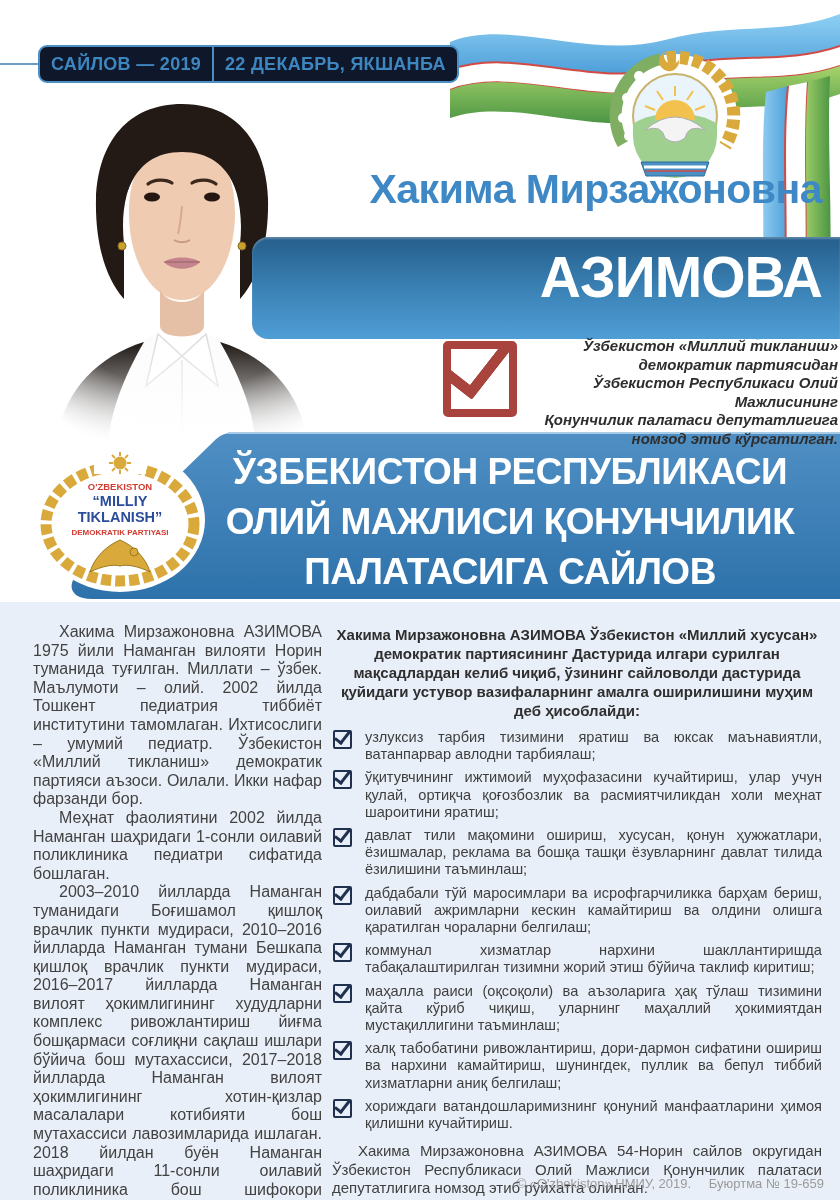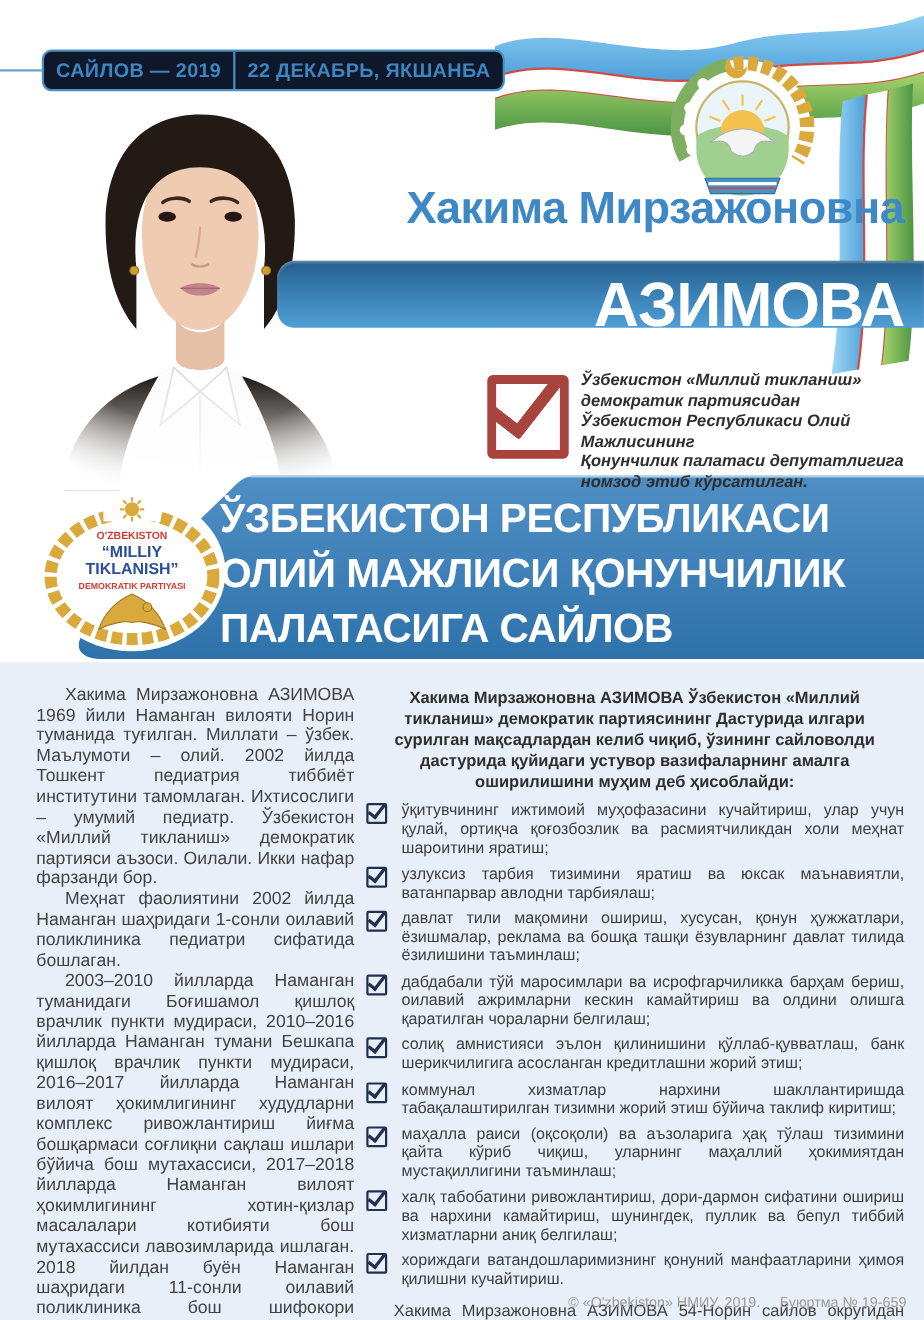--- a/index.html
+++ b/index.html
@@ -9,38 +9,38 @@
   .topline{position:absolute;height:2px;background:#6b9dc6;top:63px;}
   .topline.left{left:0;width:38px;}
   .topline.right{left:328px;width:196px;}
   .badge{position:absolute;left:38px;top:45px;height:34px;display:flex;align-items:center;
          border:2.5px solid #4a90c4;border-radius:9px;background:#0f172a;z-index:6;}
   .badge .cell{font-weight:bold;font-size:18px;color:#3e86c0;padding:0 11px;letter-spacing:.3px;white-space:nowrap;}
   .badge .div{width:2px;background:#4a90c4;align-self:stretch;}
   
   .name-line{position:absolute;top:166px;right:18px;font-size:41px;font-weight:bold;
              color:#3e88c5;letter-spacing:-.5px;z-index:4;white-space:nowrap;}
-  .surname-band{position:absolute;left:252px;right:0;top:237px;height:61px;z-index:3;
+  .surname-band{position:absolute;left:252px;right:0;top:237px;height:102px;z-index:3;
                 border-radius:16px 0 0 16px;
                 background:linear-gradient(180deg,#255e8c 0%,#3c84b8 55%,#4f9ed6 100%);
                 box-shadow:inset 0 2px 2px rgba(255,255,255,.25);}
   .surname-band .txt{position:absolute;right:18px;top:0;line-height:81px;font-size:57px;
                      font-weight:bold;color:#fff;letter-spacing:-1px;}
   
   .redcheck{position:absolute;left:443px;top:341px;width:58px;height:60px;border:8px solid #a8433d;
             border-radius:5px;z-index:4;}
   .redcheck:after{content:"";position:absolute;left:9px;top:-16px;width:24px;height:52px;
                   border-right:11px solid #a8433d;border-bottom:11px solid #a8433d;
                   transform:rotate(38deg);border-radius:3px;}
   .nomination{position:absolute;left:528px;top:337px;width:310px;z-index:4;
-              font-style:italic;font-weight:bold;font-size:15px;line-height:18.5px;color:#2e2e2e;}
+              font-style:italic;font-weight:bold;font-size:15px;line-height:18.5px;color:#2e2e2e;text-align:right;}
   .nomination span{display:block;}
   
   .banner-svg{position:absolute;left:0;top:429px;z-index:2;}
-  .banner-text{position:absolute;top:447px;right:20px;width:620px;text-align:left;z-index:3;
+  .banner-text{position:absolute;top:447px;right:20px;width:620px;text-align:center;z-index:3;
                color:#fff;font-weight:bold;font-size:37px;line-height:50px;letter-spacing:-.5px;}
   .banner-text span{display:block;white-space:nowrap;}
   .logo-svg{position:absolute;left:34px;top:448px;z-index:5;}
   .logo-svg text{font-family:"Liberation Sans",sans-serif;}
   
   .photo{position:absolute;left:40px;top:94px;z-index:2;}
   
   .ribbon{position:absolute;right:0;top:0;z-index:1;}
   
   .lower{position:absolute;left:0;top:602px;width:840px;height:598px;background:#e9eff8;}
@@ -217,33 +217,32 @@
     <text x="86" y="74" text-anchor="middle" font-size="14.5" font-weight="bold" fill="#2b4d9b">TIKLANISH”</text>
     <text x="86" y="87" text-anchor="middle" font-size="8" font-weight="bold" fill="#d23b2f">DEMOKRATIK PARTIYASI</text>
     <g>
       <path d="M86,92 C72,98 60,110 56,124 C68,118 80,116 86,118 C92,116 104,118 116,124 C112,110 100,98 86,92 Z" fill="#d9a93c" stroke="#9a7a20" stroke-width="1"></path>
       <circle cx="100" cy="104" r="4" fill="#d9a93c" stroke="#9a7a20" stroke-width="1"></circle>
     </g>
   </svg>
 
   <div class="lower">
     <div class="col-left">
-      <p>Хакима Мирзажоновна АЗИМОВА 1969 йили Наманган вилояти Норин туманида туғилган. Миллати – ўзбек. Маълумоти – олий. 2002 йилда Тошкент педиатрия тиббиёт институтини тамомлаган. Ихтисослиги – умумий педиатр. Ўзбекистон «Миллий тикланиш» демократик партияси аъзоси. Оилали. Икки нафар фарзанди бор.</p>
+      <p>Хакима Мирзажоновна АЗИМОВА 1975 йили Наманган вилояти Норин туманида туғилган. Миллати – ўзбек. Маълумоти – олий. 2002 йилда Тошкент педиатрия тиббиёт институтини тамомлаган. Ихтисослиги – умумий педиатр. Ўзбекистон «Миллий тикланиш» демократик партияси аъзоси. Оилали. Икки нафар фарзанди бор.</p>
       <p>Меҳнат фаолиятини 2002 йилда Наманган шаҳридаги 1-сонли оилавий поликлиника педиатри сифатида бошлаган.</p>
       <p>2003–2010 йилларда Наманган туманидаги Боғишамол қишлоқ врачлик пункти мудираси, 2010–2016 йилларда Наманган тумани Бешкапа қишлоқ врачлик пункти мудираси, 2016–2017 йилларда Наманган вилоят ҳокимлигининг худудларни комплекс ривожлантириш йиғма бошқармаси соғлиқни сақлаш ишлари бўйича бош мутахассиси, 2017–2018 йилларда Наманган вилоят ҳокимлигининг хотин-қизлар масалалари котибияти бош мутахассиси лавозимларида ишлаган. 2018 йилдан буён Наманган шаҳридаги 11-сонли оилавий поликлиника бош шифокори лавозимида фаолият юритиб келмоқда.</p>
     </div>
 
     <div class="col-right">
-      <p class="intro">Хакима Мирзажоновна АЗИМОВА Ўзбекистон «Миллий тикланиш» демократик партиясининг Дастурида илгари сурилган мақсадлардан келиб чиқиб, ўзининг сайловолди дастурида қуйидаги устувор вазифаларнинг амалга оширилишини муҳим деб ҳисоблайди:</p>
+      <p class="intro">Хакима Мирзажоновна АЗИМОВА Ўзбекистон «Миллий хусусан» демократик партиясининг Дастурида илгари сурилган мақсадлардан келиб чиқиб, ўзининг сайловолди дастурида қуйидаги устувор вазифаларнинг амалга оширилишини муҳим деб ҳисоблайди:</p>
       <ul class="checklist">
+        <li><span class="cbx"></span><span>узлуксиз тарбия тизимини яратиш ва юксак маънавиятли, ватанпарвар авлодни тарбиялаш;</span></li>
         <li><span class="cbx"></span><span>ўқитувчининг ижтимоий муҳофазасини кучайтириш, улар учун қулай, ортиқча қоғозбозлик ва расмиятчиликдан холи меҳнат шароитини яратиш;</span></li>
-        <li><span class="cbx"></span><span>узлуксиз тарбия тизимини яратиш ва юксак маънавиятли, ватанпарвар авлодни тарбиялаш;</span></li>
         <li><span class="cbx"></span><span>давлат тили мақомини ошириш, хусусан, қонун ҳужжатлари, ёзишмалар, реклама ва бошқа ташқи ёзувларнинг давлат тилида ёзилишини таъминлаш;</span></li>
         <li><span class="cbx"></span><span>дабдабали тўй маросимлари ва исрофгарчиликка барҳам бериш, оилавий ажримларни кескин камайтириш ва олдини олишга қаратилган чораларни белгилаш;</span></li>
-        <li><span class="cbx"></span><span>солиқ амнистияси эълон қилинишини қўллаб-қувватлаш, банк шерикчилигига асосланган кредитлашни жорий этиш;</span></li>
         <li><span class="cbx"></span><span>коммунал хизматлар нархини шакллантиришда табақалаштирилган тизимни жорий этиш бўйича таклиф киритиш;</span></li>
         <li><span class="cbx"></span><span>маҳалла раиси (оқсоқоли) ва аъзоларига ҳақ тўлаш тизимини қайта кўриб чиқиш, уларнинг маҳаллий ҳокимиятдан мустақиллигини таъминлаш;</span></li>
         <li><span class="cbx"></span><span>халқ табобатини ривожлантириш, дори-дармон сифатини ошириш ва нархини камайтириш, шунингдек, пуллик ва бепул тиббий хизматларни аниқ белгилаш;</span></li>
         <li><span class="cbx"></span><span>хориждаги ватандошларимизнинг қонуний манфаатларини ҳимоя қилишни кучайтириш.</span></li>
       </ul>
       <p class="closing">Хакима Мирзажоновна АЗИМОВА 54-Норин сайлов округидан Ўзбекистон Республикаси Олий Мажлиси Қонунчилик палатаси депутатлигига номзод этиб рўйхатга олинган.</p>
     </div>
 
     <div class="imprint">
       <span style="margin-left:0">© «O'zbekiston» НМИУ, 2019.</span>

